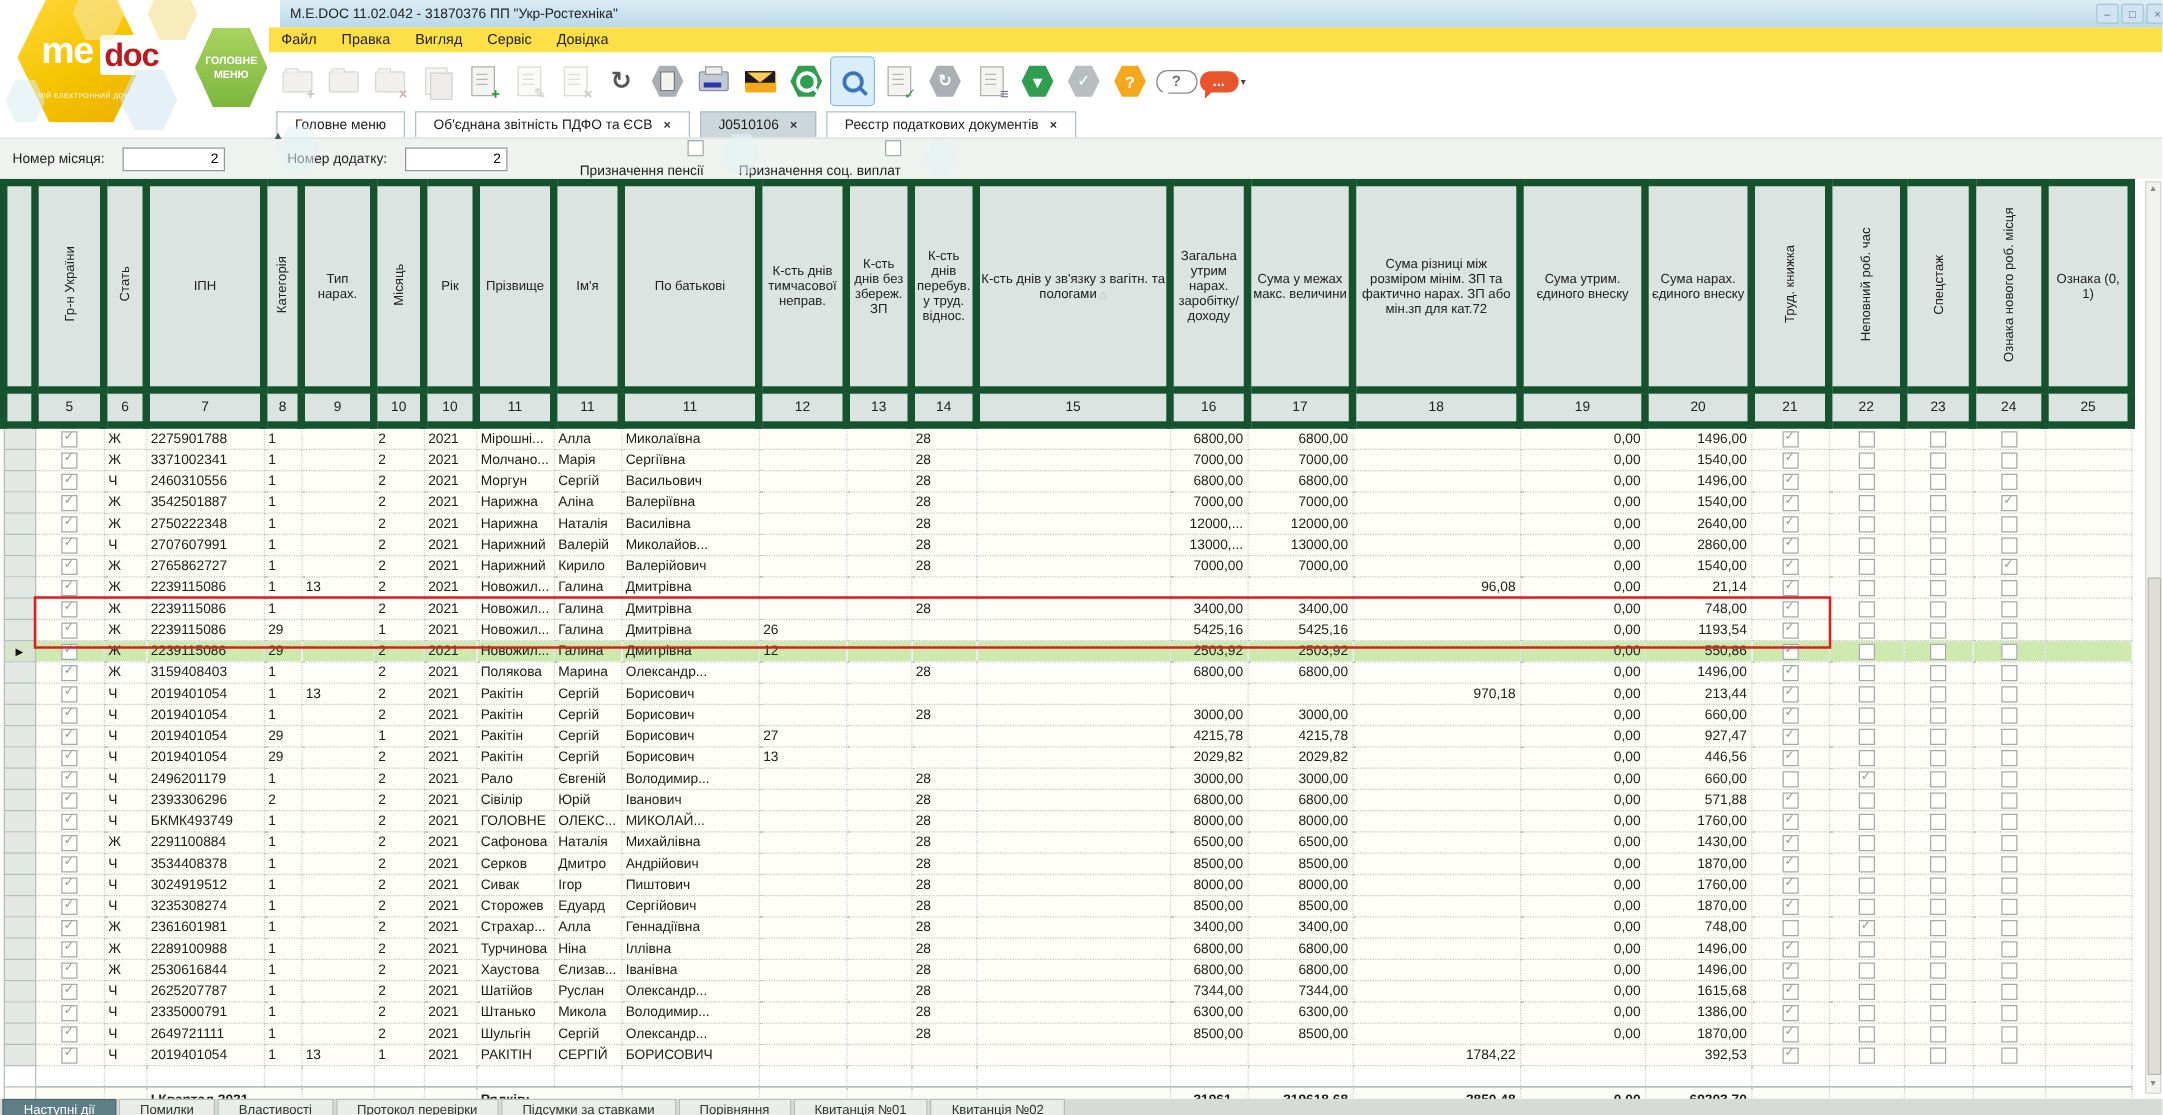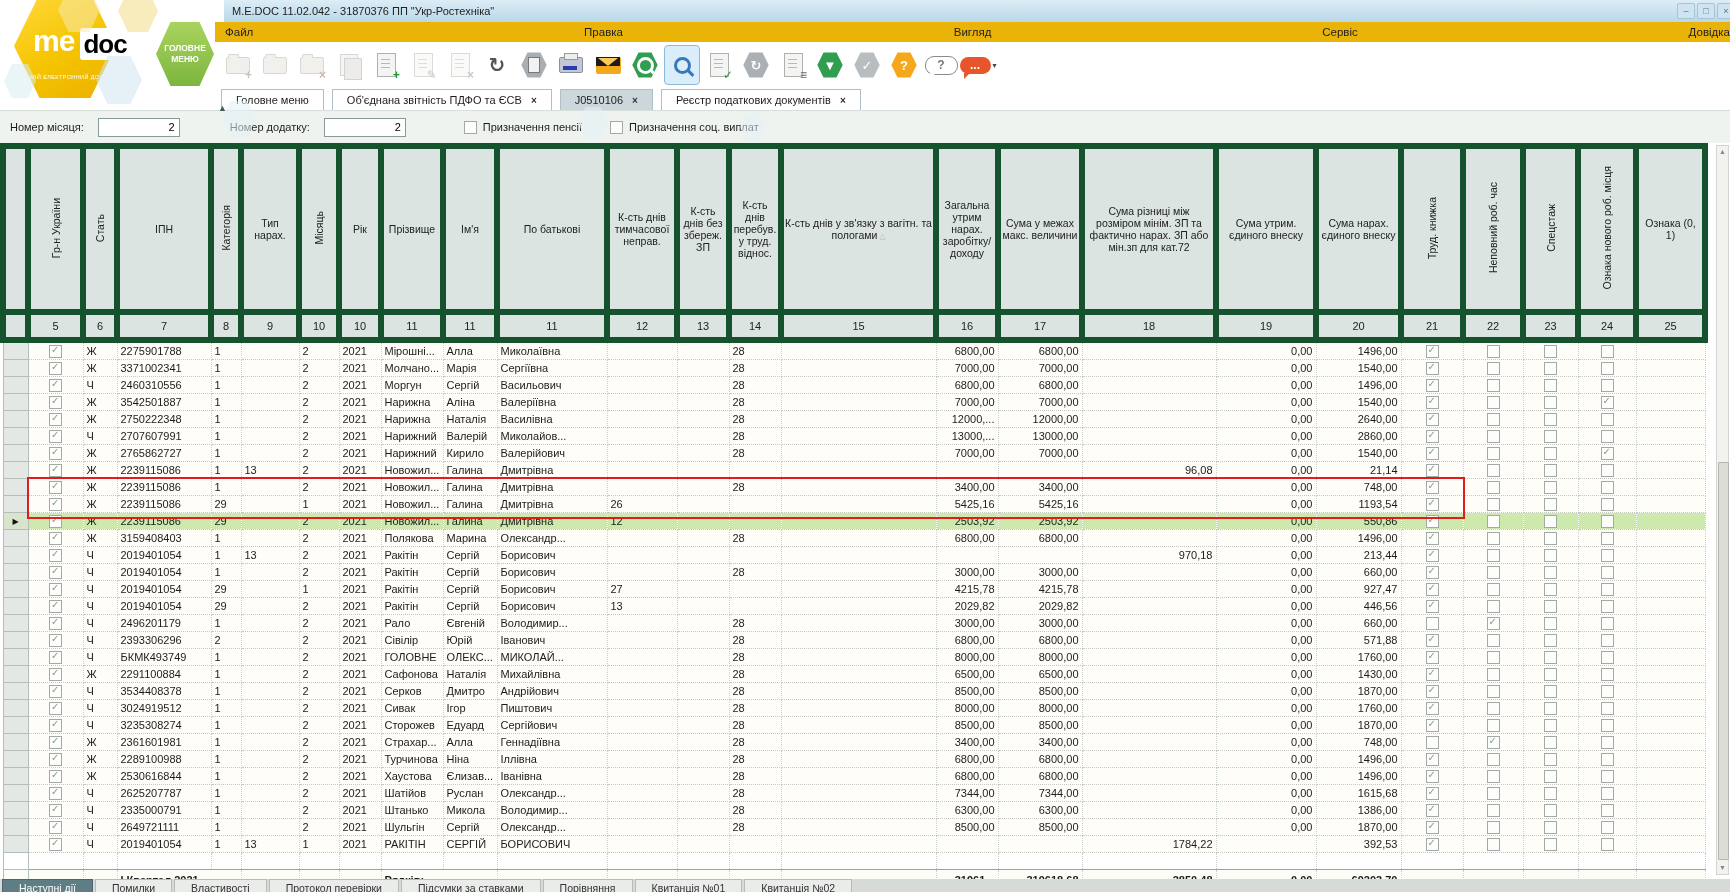--- a/index.html
+++ b/index.html
@@ -6,36 +6,36 @@
   body{width:1730px;height:892px;position:relative;overflow:hidden;background:#fff;
        font-family:"Liberation Sans","DejaVu Sans",sans-serif;font-size:11px;color:#1c1c1c;}
   .app{position:absolute;inset:0;}
 
   
   .logo-area{position:absolute;left:0;top:0;width:215px;height:110px;background:#fff;z-index:3;}
   .hexa{position:absolute;clip-path:polygon(25% 0,75% 0,100% 50%,75% 100%,25% 100%,0 50%);}
   .hex-main{left:14px;top:-6px;width:102px;height:104px;background:linear-gradient(150deg,#ffd93d 0%,#f5c400 55%,#eab000 100%);}
   .brand-me{position:absolute;left:33px;top:24px;font-size:30px;font-weight:bold;color:#fff;letter-spacing:-1px;}
   .brand-doc-box{position:absolute;left:80px;top:28px;width:50px;height:32px;background:#fff;border-radius:3px;display:flex;align-items:center;justify-content:center;}
-  .brand-doc{font-size:26px;color:#000000;font-weight:bold;letter-spacing:-1px;}
+  .brand-doc{font-size:26px;color:#b91c1c;font-weight:bold;letter-spacing:-1px;}
   .tagline{position:absolute;left:30px;top:74px;font-size:5.5px;color:#fff;letter-spacing:.4px;white-space:nowrap;}
   .hex-menu{left:156px;top:22px;width:58px;height:64px;background:linear-gradient(180deg,#a9d35f 0%,#7cb63e 100%);
             display:flex;flex-direction:column;align-items:center;justify-content:center;color:#fff;font-size:8.5px;font-weight:bold;line-height:1.3;text-align:center;z-index:4;}
   .hex-deco{opacity:.55;z-index:1;}
 
   
   .titlebar{position:absolute;left:224px;top:0;width:1515px;height:22px;background:linear-gradient(#dcedf6,#b9d8e8);
             display:flex;align-items:center;padding-left:8px;box-sizing:border-box;}
   .title-text{font-size:11px;color:#222;}
   .winctl{position:absolute;right:4px;top:3px;display:flex;gap:2px;}
   .wbtn{width:16px;height:14px;background:#cfe4f0;border:1px solid #a5c4d6;color:#5a7484;font-size:9px;
         display:flex;align-items:center;justify-content:center;border-radius:2px;}
 
   
-  .menubar{position:absolute;left:215px;top:22px;width:1515px;height:20px;background:#eab308;display:flex;align-items:center;gap:20px;padding-left:10px;box-sizing:border-box;justify-content:space-between;}
+  .menubar{position:absolute;left:215px;top:22px;width:1515px;height:20px;background:#fde047;display:flex;align-items:center;gap:20px;padding-left:10px;box-sizing:border-box;}
   .mitem{font-size:11.5px;color:#222;}
 
   
   .toolbar{position:absolute;left:215px;top:42px;width:1515px;height:46px;background:#fff;display:flex;align-items:center;gap:3px;padding-left:6px;box-sizing:border-box;}
   .ic{position:relative;width:34px;height:38px;display:flex;align-items:center;justify-content:center;flex:0 0 auto;border-radius:3px;}
   .ic.sel{background:#d9edfa;outline:1px solid #8cb9d9;}
   .ic.dis{opacity:.45;}
   .badge{position:absolute;right:3px;bottom:3px;font-size:12px;font-weight:bold;line-height:1;}
   .sh-folder{width:22px;height:15px;background:#e2ded9;border:1px solid #aba7a2;border-radius:2px;position:relative;}
   .sh-folder::before{content:"";position:absolute;top:-4px;left:1px;width:9px;height:3px;background:#e2ded9;border:1px solid #aba7a2;border-bottom:none;border-radius:2px 2px 0 0;}
@@ -67,21 +67,21 @@
   .tabstrip{position:absolute;left:215px;top:88px;width:1515px;height:22px;background:#fff;display:flex;align-items:flex-end;gap:8px;padding-left:6px;box-sizing:border-box;}
   .tab{height:20px;display:flex;align-items:center;gap:9px;padding:0 14px;border:1px solid #aebfc8;border-bottom:none;background:#fff;font-size:11px;white-space:nowrap;}
   .tab.active{background:#ccd7db;}
   .tab .x{font-size:10px;color:#333;font-weight:bold;}
 
   
   .filterbar{position:absolute;left:0;top:110px;width:1730px;height:33px;background:#eff3f0;border-top:1px solid #d7dfda;
              display:flex;align-items:center;box-sizing:border-box;z-index:2;}
   .flabel{margin-left:10px;}
   .fin{width:72px;height:17px;border:1px solid #8a9a9a;background:#fff;text-align:right;padding:0 4px;font-size:11px;font-family:inherit;box-sizing:content-box;}
-  .fcb{display:flex;align-items:flex-start;gap:6px;}
+  .fcb{display:flex;align-items:flex-end;gap:6px;flex-direction:column;}
   .split-flag{position:absolute;left:218px;top:-8px;font-size:9px;color:#44585a;}
   .cb{display:inline-block;width:11px;height:11px;border:1px solid #a2aaa6;background:#fdfdfc;position:relative;vertical-align:middle;}
   .cb.on::after{content:"✓";position:absolute;left:1px;top:-2px;font-size:10px;color:#8a9a8c;}
 
   
   .grid{position:absolute;left:0;top:143px;width:1730px;height:736px;background:#fff;}
   table{border-collapse:collapse;table-layout:fixed;width:1702px;font-size:11px;}
   thead th{background:#dbe4e0;border:6px solid #14532d;font-weight:normal;font-size:10.5px;color:#222;padding:1px;overflow:hidden;}
   thead tr.hrow th{height:158px;vertical-align:middle;text-align:center;}
   thead tr.nrow th{height:20px;text-align:center;font-size:11px;}

